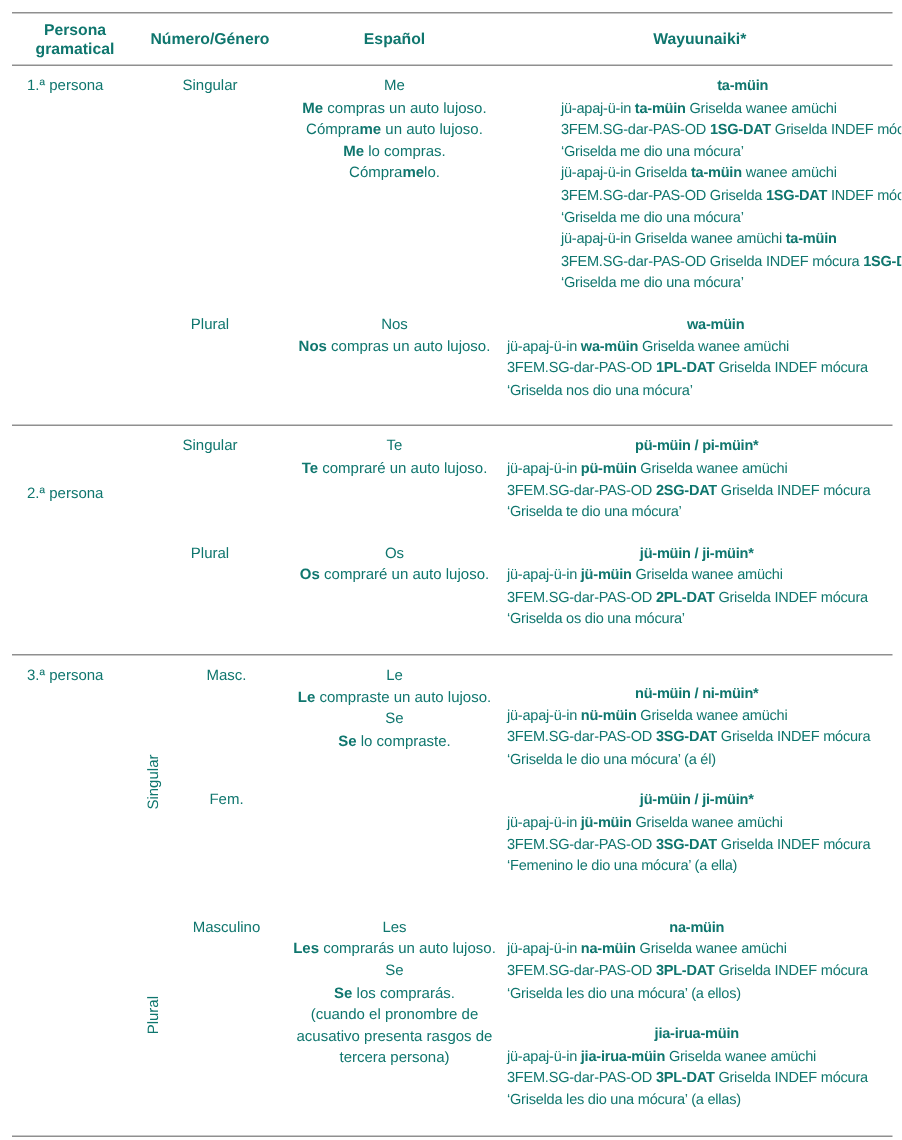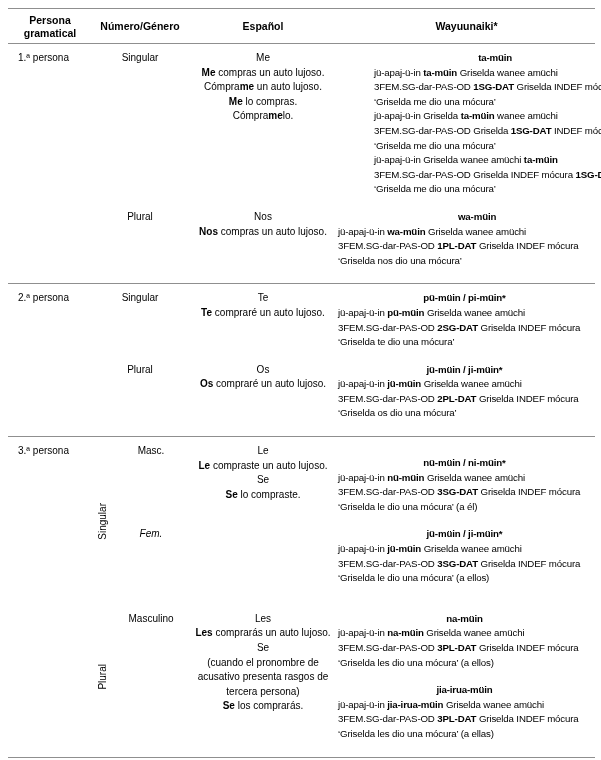--- a/index.html
+++ b/index.html
@@ -1,20 +1,20 @@
 <!DOCTYPE html>
 <html><head>
 <meta charset="utf-8">
 <style>
   * { margin:0; padding:0; box-sizing:border-box; }
   html, body { background:#ffffff; }
   .page {
     width:601px; height:760px; background:#ffffff;
     font-family:"Liberation Sans", sans-serif;
-    color:#000000;
+    color:#0f766e;
     padding:8px 6px 0 8px;
     overflow:hidden;
   }
   .table { border-top:1px solid #8f8f8f; border-bottom:1px solid #8f8f8f; }
   .header-row {
     display:grid;
     grid-template-columns:84px 96px 150px 1fr;
     border-bottom:1px solid #8f8f8f;
     padding:5px 0 4px;
   }
@@ -77,21 +77,21 @@
             <div class="line"><b>Nos</b><span> compras un auto lujoso.</span></div>
           </div>
           <div class="cell wayuu" style="grid-area: 2 / 4;">
             <div class="line center"><b>wa-müin</b></div>
             <div class="line"><span>jü-apaj-ü-in </span><b>wa-müin</b><span> Griselda wanee amüchi</span></div>
             <div class="line"><span>3FEM.SG-dar-PAS-OD </span><b>1PL-DAT</b><span> Griselda INDEF mócura</span></div>
             <div class="line"><span>‘Griselda nos dio una mócura’</span></div>
           </div>
         </div>
         <div class="section grid-simple">
-          <div class="cell persona" style="grid-area: 1 / 1 / span 2;">2.ª persona</div>
+          <div class="cell persona" style="grid-area: 1 / 1 / span 2; margin-top: 32px;">2.ª persona</div>
           <div class="cell numero" style="grid-area: 1 / 2;">Singular</div>
           <div class="cell espanol" style="grid-area: 1 / 3;">
             <div class="line"><span>Te</span></div>
             <div class="line"><b>Te</b><span> compraré un auto lujoso.</span></div>
           </div>
           <div class="cell wayuu" style="grid-area: 1 / 4;">
             <div class="line center"><b>pü-müin / pi-müin*</b></div>
             <div class="line"><span>jü-apaj-ü-in </span><b>pü-müin</b><span> Griselda wanee amüchi</span></div>
             <div class="line"><span>3FEM.SG-dar-PAS-OD </span><b>2SG-DAT</b><span> Griselda INDEF mócura</span></div>
             <div class="line"><span>‘Griselda te dio una mócura’</span></div>
@@ -119,36 +119,36 @@
             <div class="line"><span>Se</span></div>
             <div class="line"><b>Se</b><span> lo compraste.</span></div>
           </div>
           <div class="cell genero" style="grid-area: 1 / 3;">Masc.</div>
           <div class="cell wayuu" style="grid-area: 1 / 5; margin-top: 12px;">
             <div class="line center"><b>nü-müin / ni-müin*</b></div>
             <div class="line"><span>jü-apaj-ü-in </span><b>nü-müin</b><span> Griselda wanee amüchi</span></div>
             <div class="line"><span>3FEM.SG-dar-PAS-OD </span><b>3SG-DAT</b><span> Griselda INDEF mócura</span></div>
             <div class="line"><span>‘Griselda le dio una mócura’ (a él)</span></div>
           </div>
-          <div class="cell genero" style="grid-area: 2 / 3; padding-bottom: 26px; font-style: italic;">Fem.</div>
+          <div class="cell genero" style="grid-area: 2 / 3; padding-bottom: 26px;">Fem.</div>
           <div class="cell wayuu" style="grid-area: 2 / 5; padding-bottom: 26px;">
             <div class="line center"><b>jü-müin / ji-müin*</b></div>
             <div class="line"><span>jü-apaj-ü-in </span><b>jü-müin</b><span> Griselda wanee amüchi</span></div>
             <div class="line"><span>3FEM.SG-dar-PAS-OD </span><b>3SG-DAT</b><span> Griselda INDEF mócura</span></div>
-            <div class="line"><span>‘Griselda le dio una mócura’ (a ellos)</span></div>
+            <div class="line"><span>‘Femenino le dio una mócura’ (a ella)</span></div>
           </div>
           <div class="cell rotated" style="grid-area: 3 / 2 / span 2;">
             <span>Plural</span>
           </div>
           <div class="cell espanol" style="grid-area: 3 / 4 / span 2;">
             <div class="line"><span>Les</span></div>
             <div class="line"><b>Les</b><span> comprarás un auto lujoso.</span></div>
             <div class="line"><span>Se</span></div>
+            <div class="line"><b>Se</b><span> los comprarás.</span></div>
             <div class="line"><span>(cuando el pronombre de acusativo presenta rasgos de tercera persona)</span></div>
-            <div class="line"><b>Se</b><span> los comprarás.</span></div>
           </div>
           <div class="cell genero" style="grid-area: 3 / 3;">Masculino</div>
           <div class="cell wayuu" style="grid-area: 3 / 5;">
             <div class="line center"><b>na-müin</b></div>
             <div class="line"><span>jü-apaj-ü-in </span><b>na-müin</b><span> Griselda wanee amüchi</span></div>
             <div class="line"><span>3FEM.SG-dar-PAS-OD </span><b>3PL-DAT</b><span> Griselda INDEF mócura</span></div>
             <div class="line"><span>‘Griselda les dio una mócura’ (a ellos)</span></div>
           </div>
           <div class="cell wayuu" style="grid-area: 4 / 5;">
             <div class="line center"><b>jia-irua-müin</b></div>

